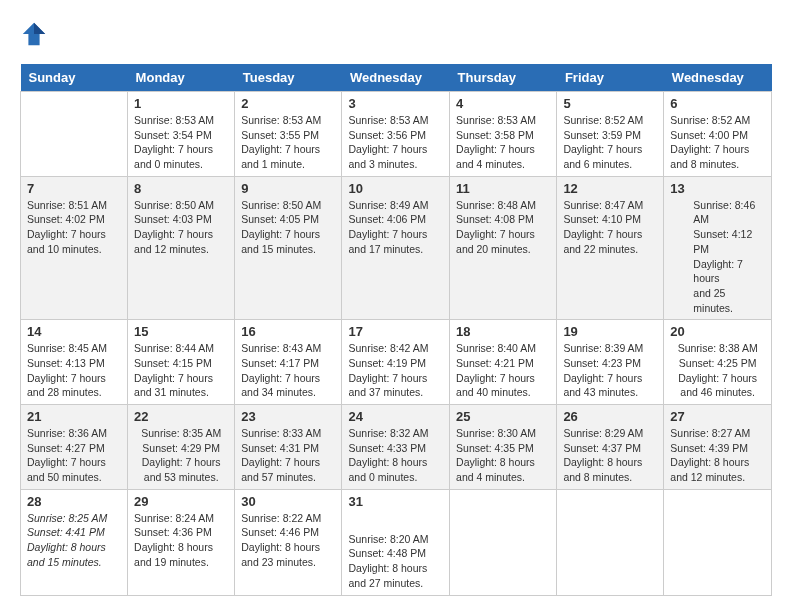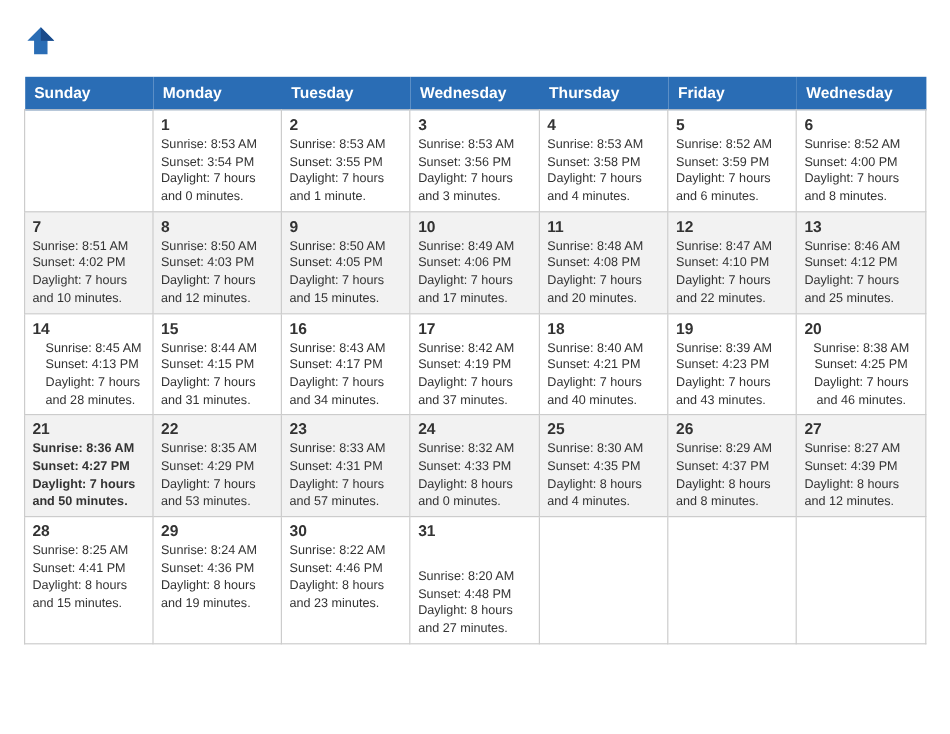--- a/index.html
+++ b/index.html
@@ -198,30 +198,30 @@
         </td>
         <td>
           <span class="day-number">12</span>
           <div class="day-info" style="white-space: pre-line;">Sunrise: 8:47 AM
 Sunset: 4:10 PM
 Daylight: 7 hours
 and 22 minutes.</div>
         </td>
         <td>
           <span class="day-number">13</span>
-          <div class="day-info" style="white-space: pre-line;">Sunrise: 8:46 AM
+          <div class="day-info" style="white-space: pre-line; margin-left: 23px;">Sunrise: 8:46 AM
 Sunset: 4:12 PM
 Daylight: 7 hours
 and 25 minutes.</div>
         </td>
       </tr>
       <tr>
         <td>
           <span class="day-number">14</span>
-          <div class="day-info" style="white-space: pre-line; margin-left: 11px;">Sunrise: 8:45 AM
+          <div class="day-info" style="white-space: pre-line;">Sunrise: 8:45 AM
 Sunset: 4:13 PM
 Daylight: 7 hours
 and 28 minutes.</div>
         </td>
         <td>
           <span class="day-number">15</span>
           <div class="day-info" style="white-space: pre-line;">Sunrise: 8:44 AM
 Sunset: 4:15 PM
 Daylight: 7 hours
 and 31 minutes.</div>
@@ -258,28 +258,28 @@
           <span class="day-number">20</span>
           <div class="day-info" style="white-space: pre-line; text-align: center;">Sunrise: 8:38 AM
 Sunset: 4:25 PM
 Daylight: 7 hours
 and 46 minutes.</div>
         </td>
       </tr>
       <tr>
         <td>
           <span class="day-number">21</span>
-          <div class="day-info" style="white-space: pre-line; font-weight: bold;">Sunrise: 8:36 AM
+          <div class="day-info" style="white-space: pre-line;">Sunrise: 8:36 AM
 Sunset: 4:27 PM
 Daylight: 7 hours
 and 50 minutes.</div>
         </td>
         <td>
           <span class="day-number">22</span>
-          <div class="day-info" style="white-space: pre-line;">Sunrise: 8:35 AM
+          <div class="day-info" style="white-space: pre-line; text-align: center;">Sunrise: 8:35 AM
 Sunset: 4:29 PM
 Daylight: 7 hours
 and 53 minutes.</div>
         </td>
         <td>
           <span class="day-number">23</span>
           <div class="day-info" style="white-space: pre-line;">Sunrise: 8:33 AM
 Sunset: 4:31 PM
 Daylight: 7 hours
 and 57 minutes.</div>
@@ -309,21 +309,21 @@
           <span class="day-number">27</span>
           <div class="day-info" style="white-space: pre-line;">Sunrise: 8:27 AM
 Sunset: 4:39 PM
 Daylight: 8 hours
 and 12 minutes.</div>
         </td>
       </tr>
       <tr>
         <td>
           <span class="day-number">28</span>
-          <div class="day-info" style="white-space: pre-line;">Sunrise: 8:25 AM
+          <div class="day-info" style="white-space: pre-line; font-style: italic;">Sunrise: 8:25 AM
 Sunset: 4:41 PM
 Daylight: 8 hours
 and 15 minutes.</div>
         </td>
         <td>
           <span class="day-number">29</span>
           <div class="day-info" style="white-space: pre-line;">Sunrise: 8:24 AM
 Sunset: 4:36 PM
 Daylight: 8 hours
 and 19 minutes.</div>

